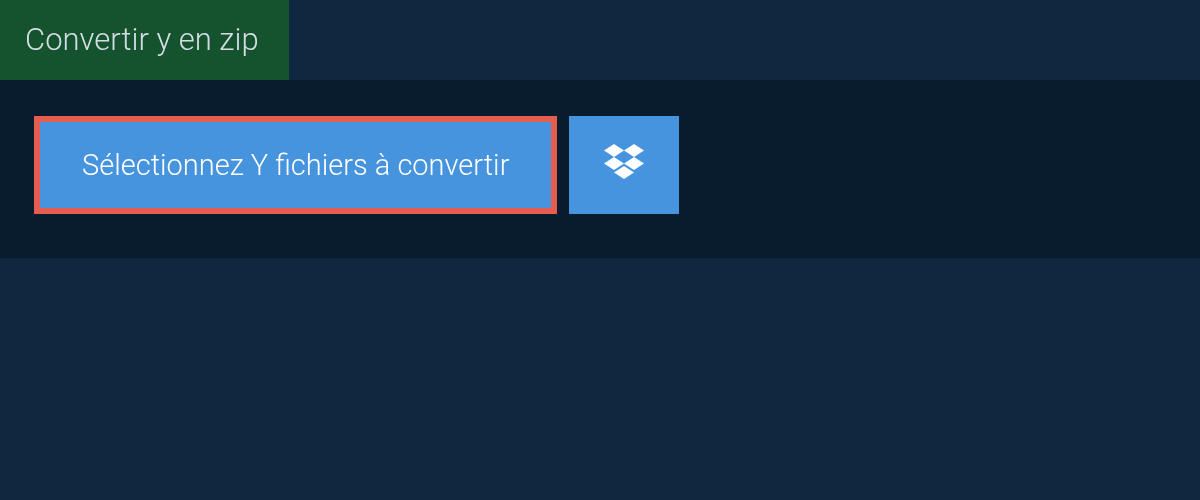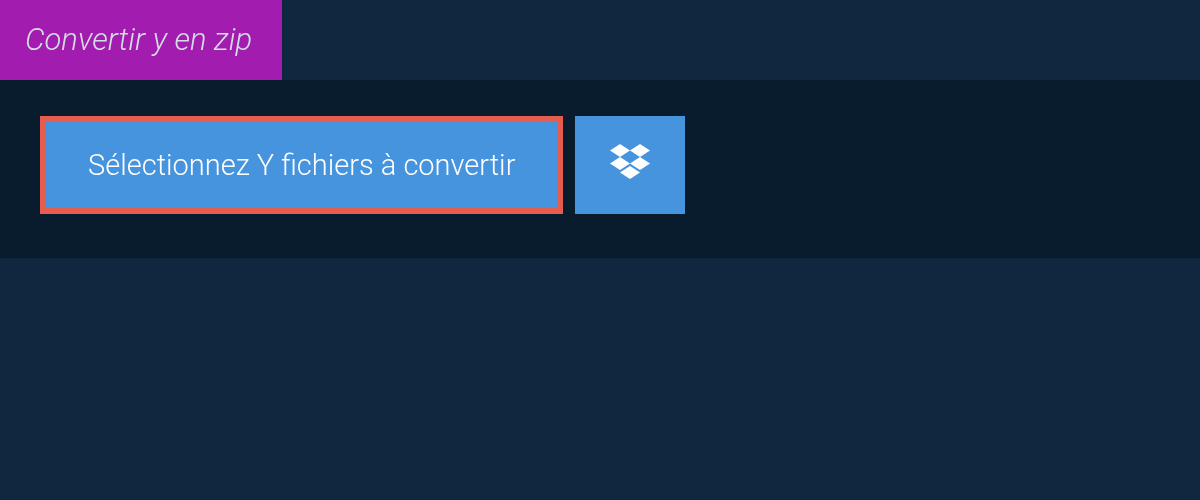--- a/index.html
+++ b/index.html
@@ -11,27 +11,26 @@
       width: 1200px;
       height: 500px;
       background: #10283f;
       font-family: -apple-system, BlinkMacSystemFont, "Segoe UI", Roboto, "Helvetica Neue", Arial, sans-serif;
       overflow: hidden;
     }
     .tab-container {
       display: flex;
     }
     .tab {
-      background: #a21caf;
+      background: #14532d;
       color: #d5dde4;
       font-size: 31px;
       font-weight: 300;
       padding: 21px 30px 22px 25px;
       display: inline-block;
-      font-style: italic;
     }
     .panel {
       background: #091c2e;
       padding: 36px 34px 44px 34px;
       display: flex;
       gap: 12px;
       align-items: center;
       width: 100%;
     }
     .select-button {
@@ -39,21 +38,20 @@
       border: 6px solid #e45d4f;
       color: #ffffff;
       font-size: 29px;
       font-weight: 300;
       padding: 26px 42px;
       cursor: pointer;
       display: flex;
       align-items: center;
       justify-content: center;
       white-space: nowrap;
-      margin-left: 6px;
     }
     .dropbox-button {
       background: #4694dd;
       width: 110px;
       height: 98px;
       cursor: pointer;
       display: flex;
       align-items: center;
       justify-content: center;
     }

